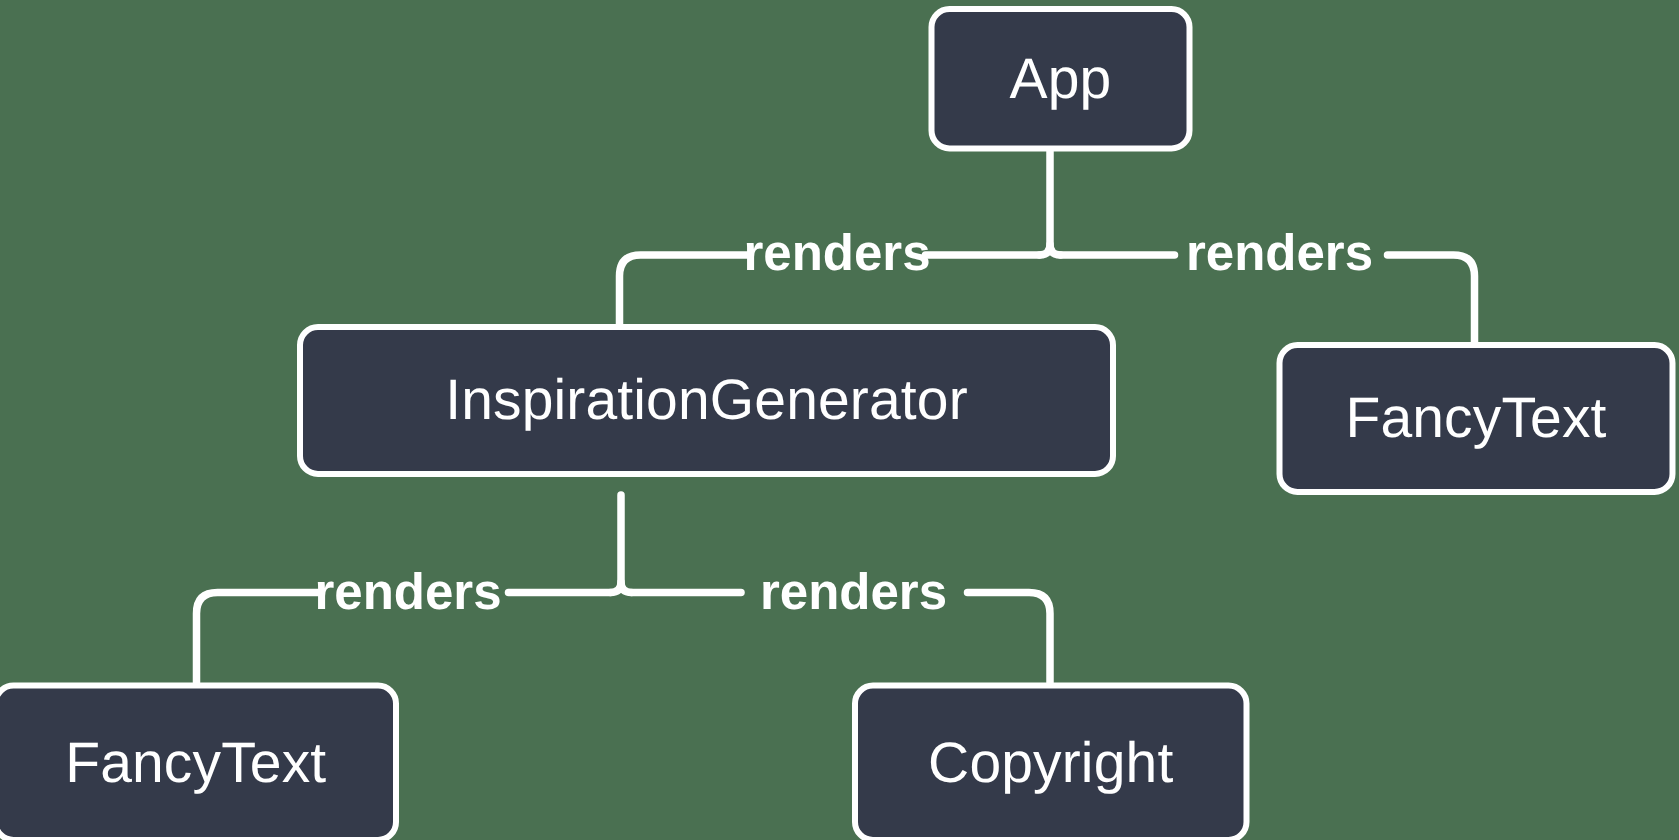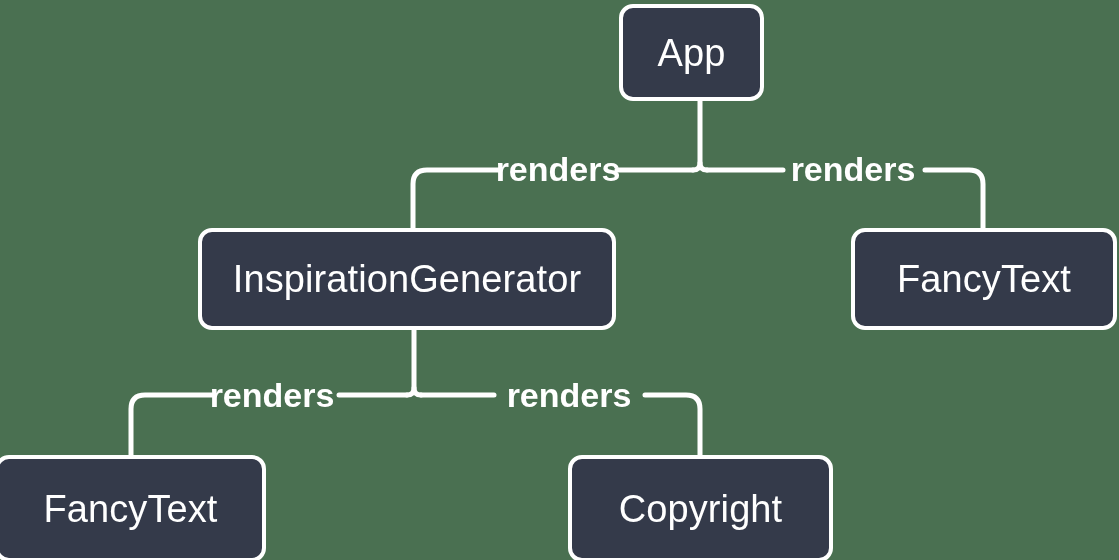--- a/index.html
+++ b/index.html
@@ -80,25 +80,25 @@
       <path d="M 421 395 L 494 395"></path>
       <path d="M 645 395 L 686 395 Q 700 395 700 409 L 700 455"></path>
     </g>
   </svg>
 
   <div class="edge-label" style="left:558px; top:169px;">renders</div>
   <div class="edge-label" style="left:853px; top:169px;">renders</div>
   <div class="edge-label" style="left:272px; top:395px;">renders</div>
   <div class="edge-label" style="left:569px; top:395px;">renders</div>
 
-  <div class="node" style="left:619px; top:4px; width:145px; height:97px;">
+  <div class="node" style="left:619px; top:4px; width:176px; height:97px;">
     <span class="node-label">App</span>
   </div>
 
-  <div class="node" style="left:198px; top:228px; width:418px; height:102px;">
+  <div class="node" style="left:198px; top:216px; width:546px; height:102px;">
     <span class="node-label">InspirationGenerator</span>
   </div>
 
   <div class="node" style="left:851px; top:228px; width:266px; height:102px;">
     <span class="node-label">FancyText</span>
   </div>
 
   <div class="node" style="left:-5px; top:455px; width:271px; height:107px;">
     <span class="node-label">FancyText</span>
   </div>

